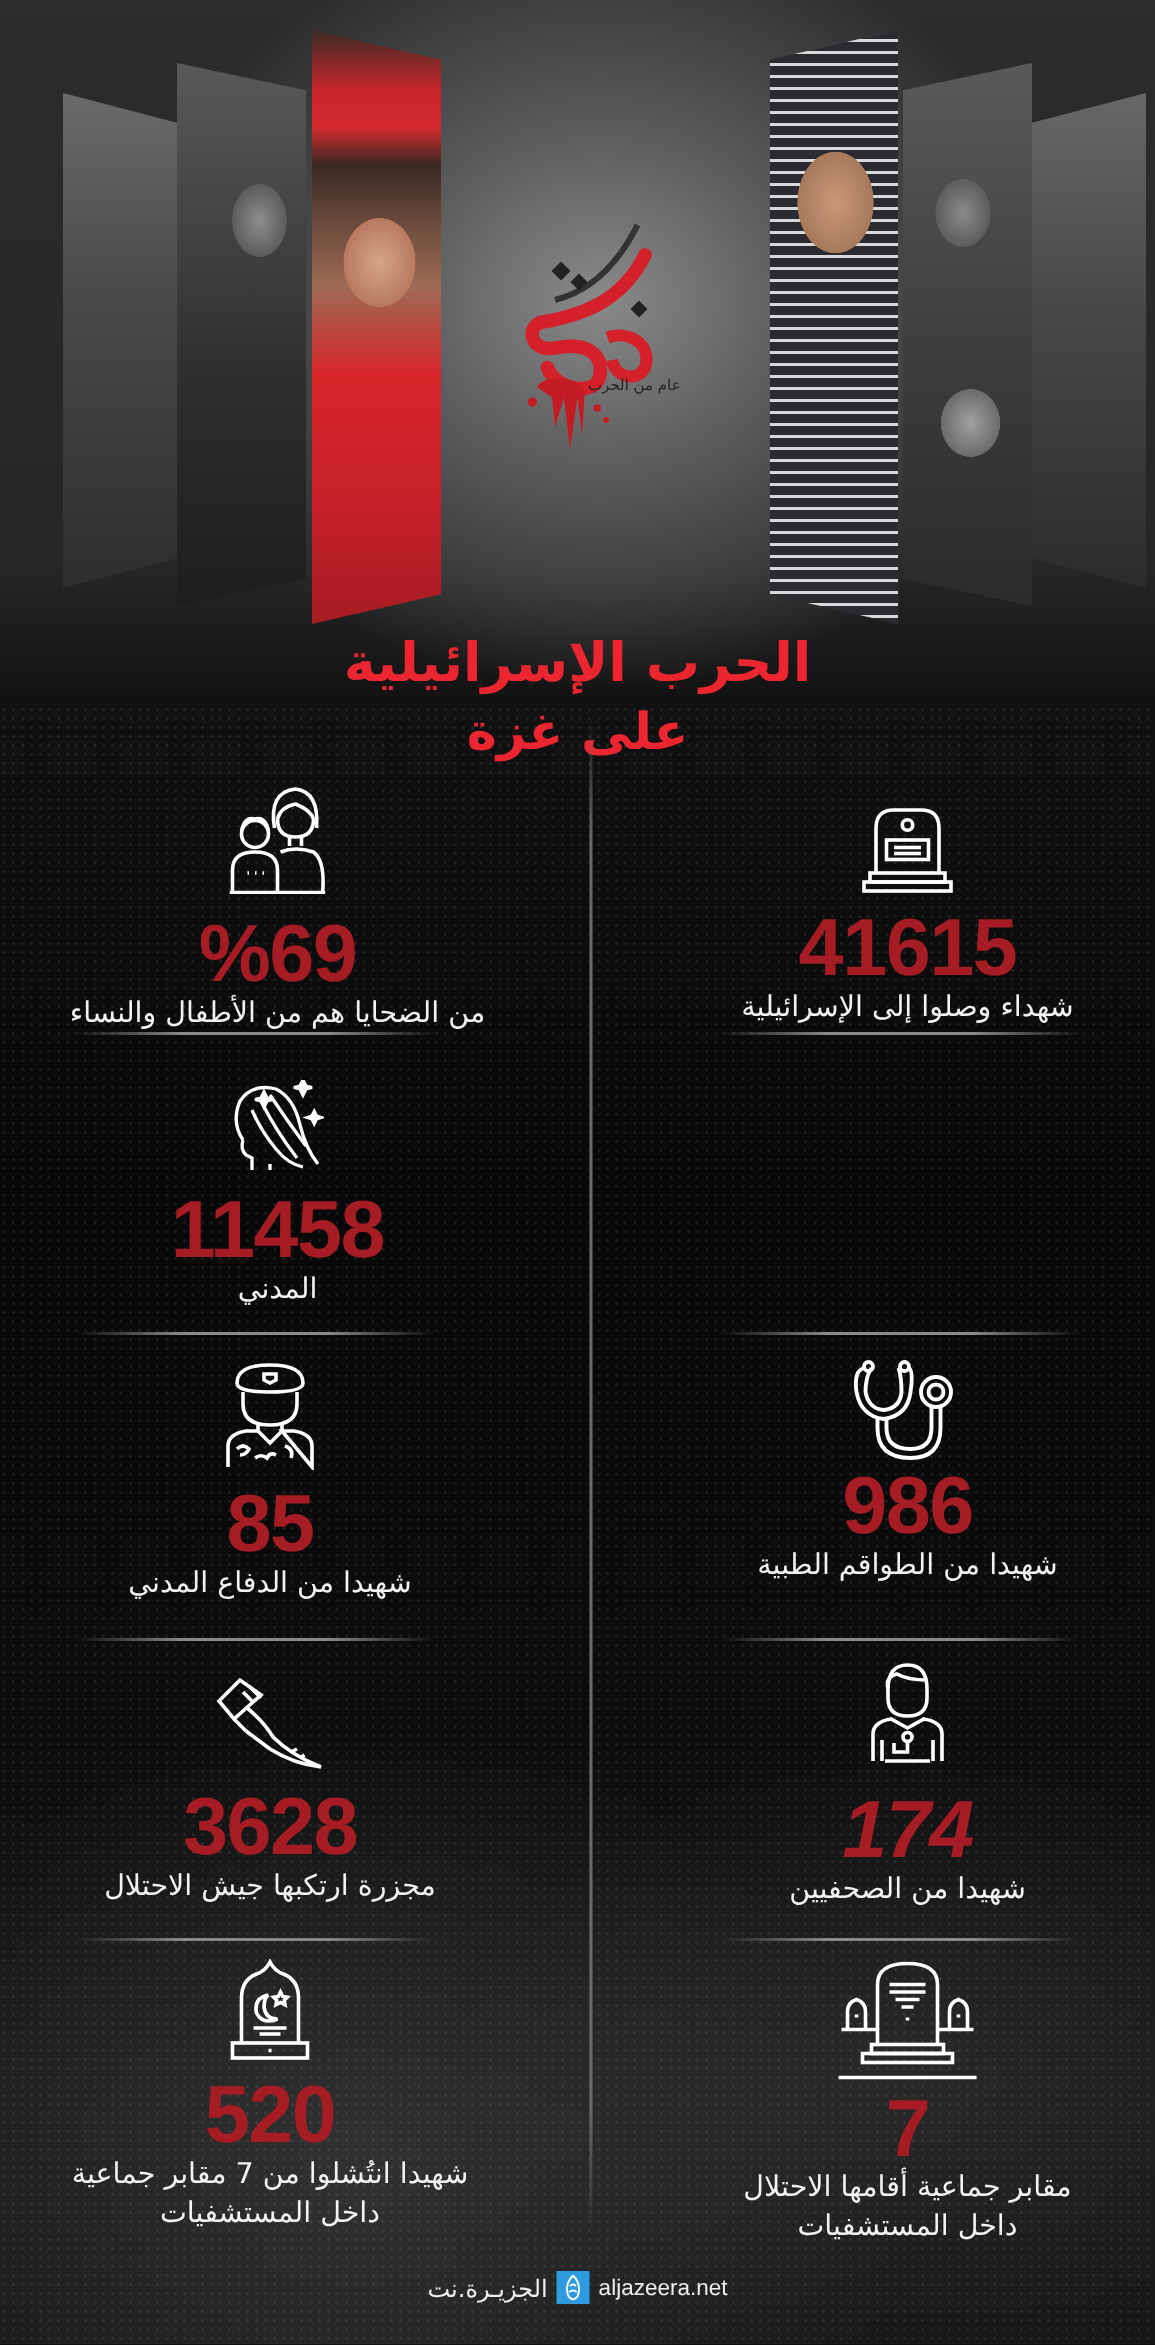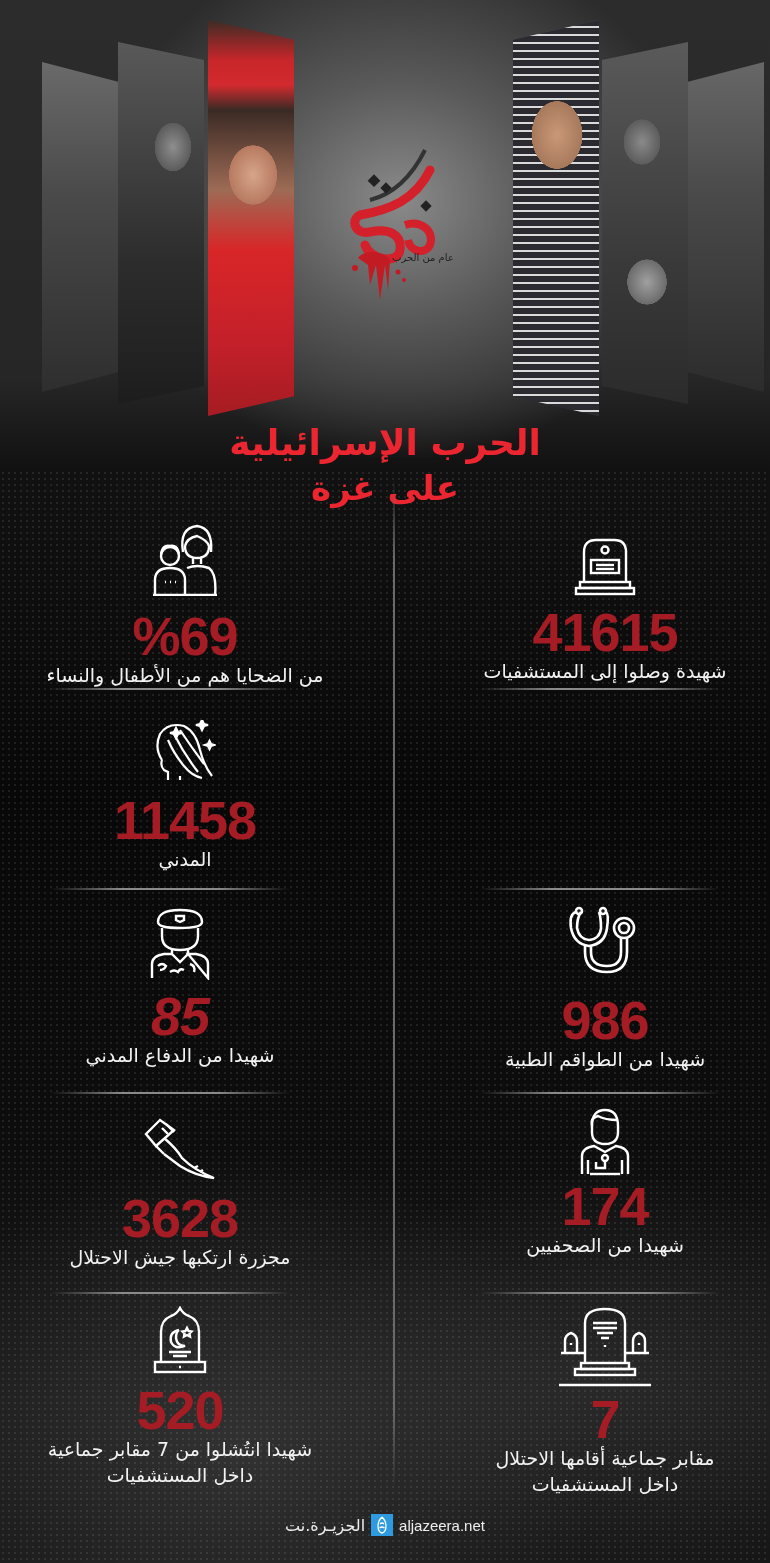--- a/index.html
+++ b/index.html
@@ -127,51 +127,51 @@
     <svg class="icon" width="62" height="60" viewBox="0 0 62 60" fill="none" stroke="#fff" stroke-width="2.4">
       <path d="M10 46 V16 Q10 4 22 4 H40 Q52 4 52 16 V46"></path>
       <circle cx="31" cy="14" r="3.5"></circle>
       <rect x="17" y="24" width="28" height="13"></rect>
       <line x1="22" y1="29" x2="40" y2="29"></line>
         <line x1="22" y1="33" x2="40" y2="33"></line>
       <rect x="6" y="46" width="50" height="6"></rect>
         <rect x="2" y="52" width="58" height="6"></rect>
     </svg>
     <span class="num" style="margin-top:10px;">41615</span>
-    <span class="label">شهيدة وصلوا إلى المستشفيات</span>
+    <span class="label">شهداء وصلوا إلى الإسرائيلية</span>
   </div>
 
 
   <div class="stat" style="left:440px; top:906px;">
     <svg class="icon" width="76" height="70" viewBox="0 0 76 70" fill="none" stroke="#fff" stroke-width="2.6">
       <circle cx="12" cy="5" r="3"></circle>
         <circle cx="36" cy="5" r="3"></circle>
       <path d="M9 6 Q2 8 4 22 Q7 38 22 40 Q38 38 40 22 Q42 8 39 6"></path>
       <path d="M14 6 Q10 12 10 22 Q12 33 22 34 Q33 33 34 22 Q34 12 32 6"></path>
       <path d="M18 40 V46 Q18 66 40 66 Q60 66 60 46 V32"></path>
       <path d="M24 40 V46 Q24 60 40 60 Q54 60 54 46 V32"></path>
       <circle cx="57" cy="22" r="10"></circle>
         <circle cx="57" cy="22" r="5"></circle>
     </svg>
-    <span class="num" style="margin-top:18px;">986</span>
+    <span class="num" style="margin-top:2px;">986</span>
     <span class="label">شهيدا من الطواقم الطبية</span>
   </div>
 
   <div class="stat" style="left:440px; top:1108px;">
     <svg class="icon" width="50" height="68" viewBox="0 0 50 68" fill="none" stroke="#fff" stroke-width="2.4">
       <path d="M12 18 Q12 2 25 2 Q38 2 38 18"></path>
       <path d="M12 18 Q10 10 18 8 Q25 12 38 12"></path>
       <path d="M12 18 V24 Q12 36 25 36 Q38 36 38 24 V18"></path>
       <path d="M2 66 V48 Q2 40 14 38 L25 44 L36 38 Q48 40 48 48 V66"></path>
       <path d="M8 66 V52 M42 66 V52"></path>
       <circle cx="25" cy="50" r="3"></circle>
         <path d="M25 53 V60 H16 V54"></path>
       <path d="M10 66 H40"></path>
     </svg>
-    <span class="num" style="margin-top:4px;">174</span>
+    <span class="num" style="margin-top:18px;font-style:italic;">174</span>
     <span class="label">شهيدا من الصحفيين</span>
   </div>
 
   <div class="stat" style="left:440px; top:1305px;">
     <svg class="icon" width="96" height="82" viewBox="0 0 96 82" fill="none" stroke="#fff" stroke-width="2.4">
       <path d="M28 58 V18 Q28 4 48 4 Q68 4 68 18 V58"></path>
       <path d="M36 18 H60 M36 23 H60 M40 28 H56 M44 33 H52 M48 40 V42"></path>
       <rect x="24" y="58" width="48" height="6"></rect>
         <rect x="18" y="64" width="60" height="6"></rect>
       <path d="M8 48 V36 Q8 30 14 28 Q20 30 20 36 V48 M4 48 H28"></path>
@@ -219,21 +219,21 @@
 
   <div class="stat" style="left:15px; top:908px;">
     <svg class="icon" width="60" height="72" viewBox="0 0 60 72" fill="none" stroke="#fff" stroke-width="2.4">
       <path d="M8 14 Q8 2 30 2 Q52 2 52 14 Q52 20 30 20 Q8 20 8 14"></path>
       <path d="M26 8 H34 V12 L30 14 L26 12 Z"></path>
       <path d="M12 20 V28 Q12 42 30 42 Q48 42 48 28 V20"></path>
       <path d="M22 40 L22 46 L30 54 L38 46 L38 40"></path>
       <path d="M2 70 V56 Q2 48 14 46 L22 46 M38 46 L46 46 Q58 48 58 56 V70 Z"></path>
       <path d="M8 58 q4 -4 8 0 q-2 4 -6 4 M40 56 q6 2 4 8 M20 64 q4 -3 8 0 q2 -4 6 -2"></path>
     </svg>
-    <span class="num" style="margin-top:10px;font-style:italic;">85</span>
+    <span class="num" style="margin-top:10px;">85</span>
     <span class="label">شهيدا من الدفاع المدني</span>
   </div>
 
   <div class="stat" style="left:15px; top:1118px;">
     <svg class="icon" width="76" height="62" viewBox="0 0 76 62" fill="none" stroke="#fff" stroke-width="2.4">
       <path d="M18 2 L4 16 L14 28 L32 12 Z"></path>
       <path d="M14 28 L22 36"></path>
       <path d="M20 10 l6 6 M24 6 l6 6 M28 10 l4 4"></path>
       <path d="M22 20 Q34 30 40 40 Q52 52 72 60 Q54 58 38 48 Q30 42 22 36"></path>
       <path d="M52 50 l4 -2 M58 54 l3 -2"></path>

